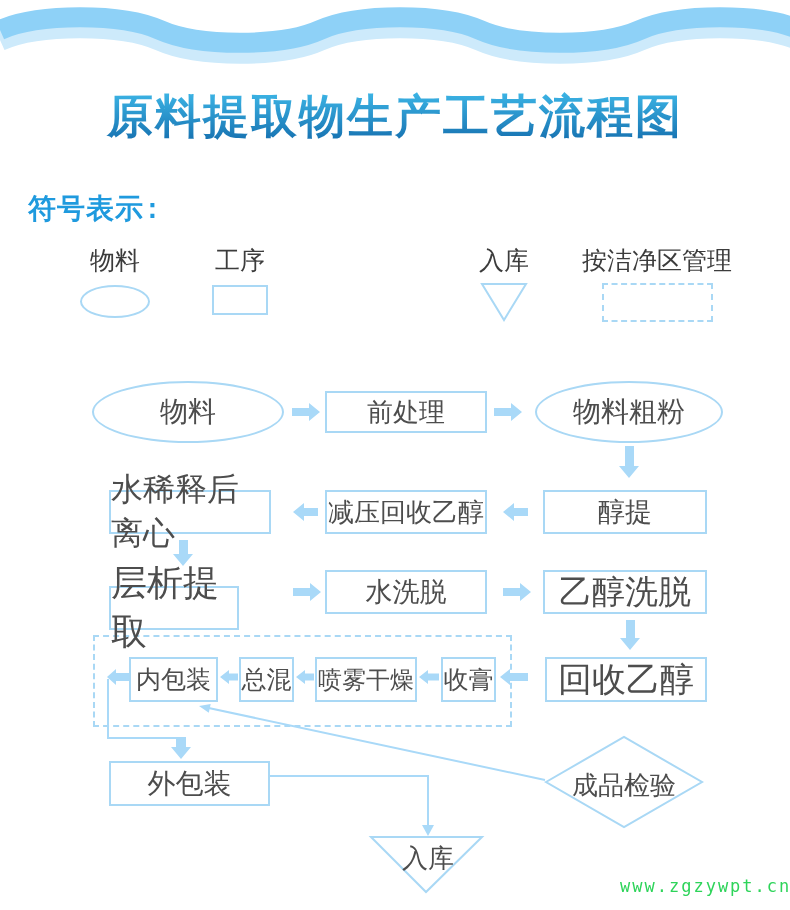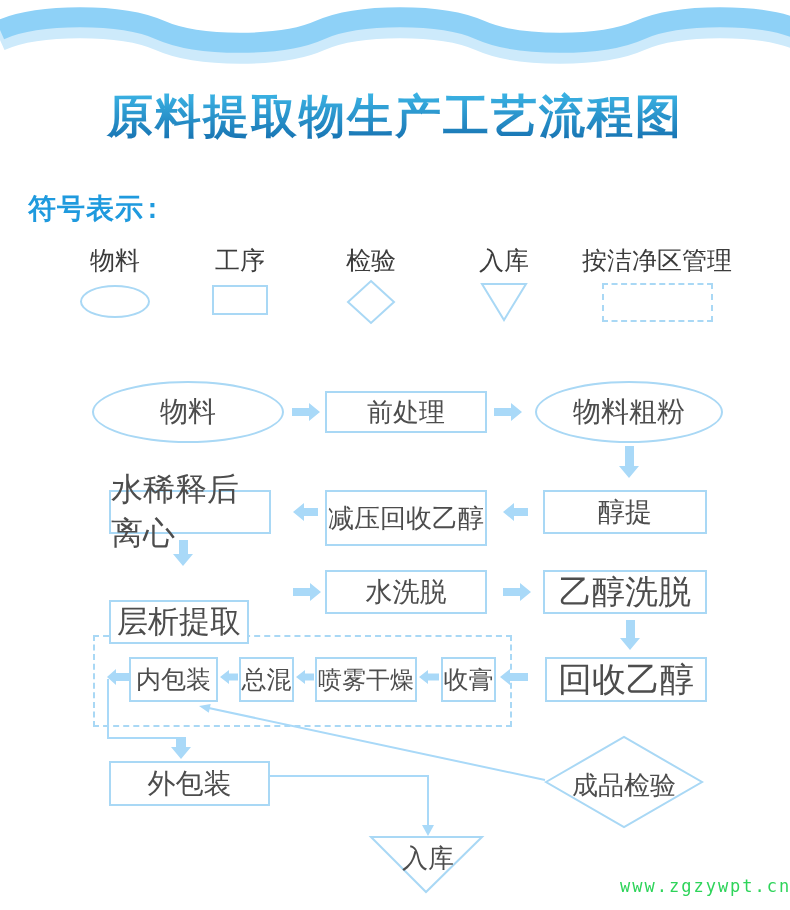--- a/index.html
+++ b/index.html
@@ -75,26 +75,20 @@
   <div class="legend-heading">符号表示:</div>
 
   <div class="lg-item" style="left:70px;width:90px;">
     <div class="lg-label">物料</div>
     <div class="lg-shape lg-ellipse"></div>
   </div>
   <div class="lg-item" style="left:195px;width:90px;">
     <div class="lg-label">工序</div>
     <div class="lg-shape lg-rect"></div>
   </div>
-  <div class="lg-item" style="left:326px;width:90px;">
-    <div class="lg-label">检验</div>
-    <svg class="lg-shape" width="50" height="46" style="margin-top:4px;">
-      <polygon points="25,2 48,23 25,44 2,23" fill="none" stroke="var(--shape-border)" stroke-width="2"></polygon>
-    </svg>
-  </div>
   <div class="lg-item" style="left:459px;width:90px;">
     <div class="lg-label">入库</div>
     <svg class="lg-shape" width="50" height="42" style="margin-top:6px;">
       <polygon points="3,3 47,3 25,39" fill="none" stroke="var(--shape-border)" stroke-width="2"></polygon>
     </svg>
   </div>
   <div class="lg-item" style="left:557px;width:200px;text-align:center;">
     <div class="lg-label">按洁净区管理</div>
     <div class="lg-shape lg-dashed"></div>
   </div>
@@ -136,24 +130,24 @@
     <polygon class="outline" points="371,837 482,837 426,892"></polygon>
 
     <polygon class="outline" points="546,782 624,737 702,782 624,827"></polygon>
   </svg>
 
   <div class="node ellipse" style="left:92px;top:381px;width:192px;height:62px;font-size:28px;">物料</div>
   <div class="node" style="left:325px;top:391px;width:162px;height:42px;font-size:26px;">前处理</div>
   <div class="node ellipse" style="left:535px;top:381px;width:188px;height:62px;font-size:28px;">物料粗粉</div>
 
   <div class="node" style="left:109px;top:490px;width:162px;height:44px;font-size:32px;">水稀释后离心</div>
-  <div class="node" style="left:325px;top:490px;width:162px;height:56px;font-size:26px;">减压回收乙醇</div>
+  <div class="node" style="left:325px;top:490px;width:162px;height:44px;font-size:26px;">减压回收乙醇</div>
   <div class="node" style="left:543px;top:490px;width:164px;height:44px;font-size:27px;">醇提</div>
 
-  <div class="node" style="left:109px;top:600px;width:140px;height:44px;font-size:31px;">层析提取</div>
+  <div class="node" style="left:109px;top:586px;width:130px;height:44px;font-size:36px;">层析提取</div>
   <div class="node" style="left:325px;top:570px;width:162px;height:44px;font-size:27px;">水洗脱</div>
   <div class="node" style="left:543px;top:570px;width:164px;height:44px;font-size:33px;">乙醇洗脱</div>
 
   <div class="node" style="left:129px;top:657px;width:89px;height:45px;font-size:25px;">内包装</div>
   <div class="node" style="left:239px;top:657px;width:55px;height:45px;font-size:25px;">总混</div>
   <div class="node" style="left:315px;top:657px;width:102px;height:45px;font-size:24px;">喷雾干燥</div>
   <div class="node" style="left:441px;top:657px;width:55px;height:45px;font-size:25px;">收膏</div>
   <div class="node" style="left:545px;top:657px;width:162px;height:45px;font-size:34px;">回收乙醇</div>
 
   <div class="node" style="left:109px;top:761px;width:161px;height:45px;font-size:28px;">外包装</div>

